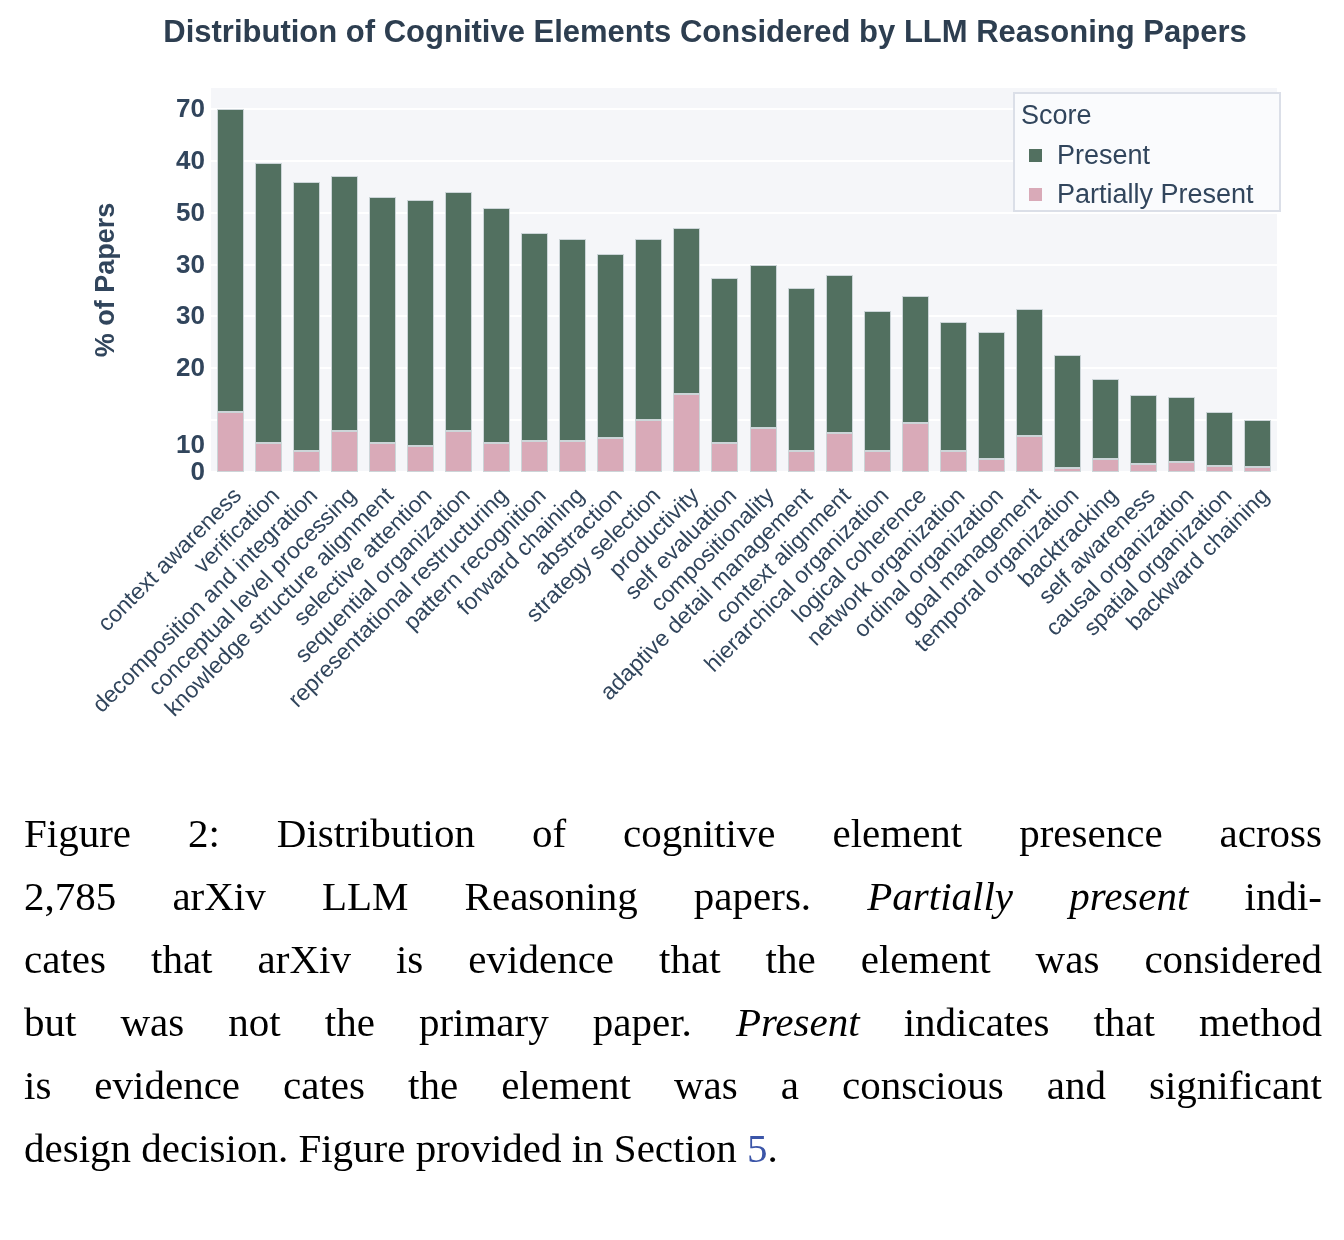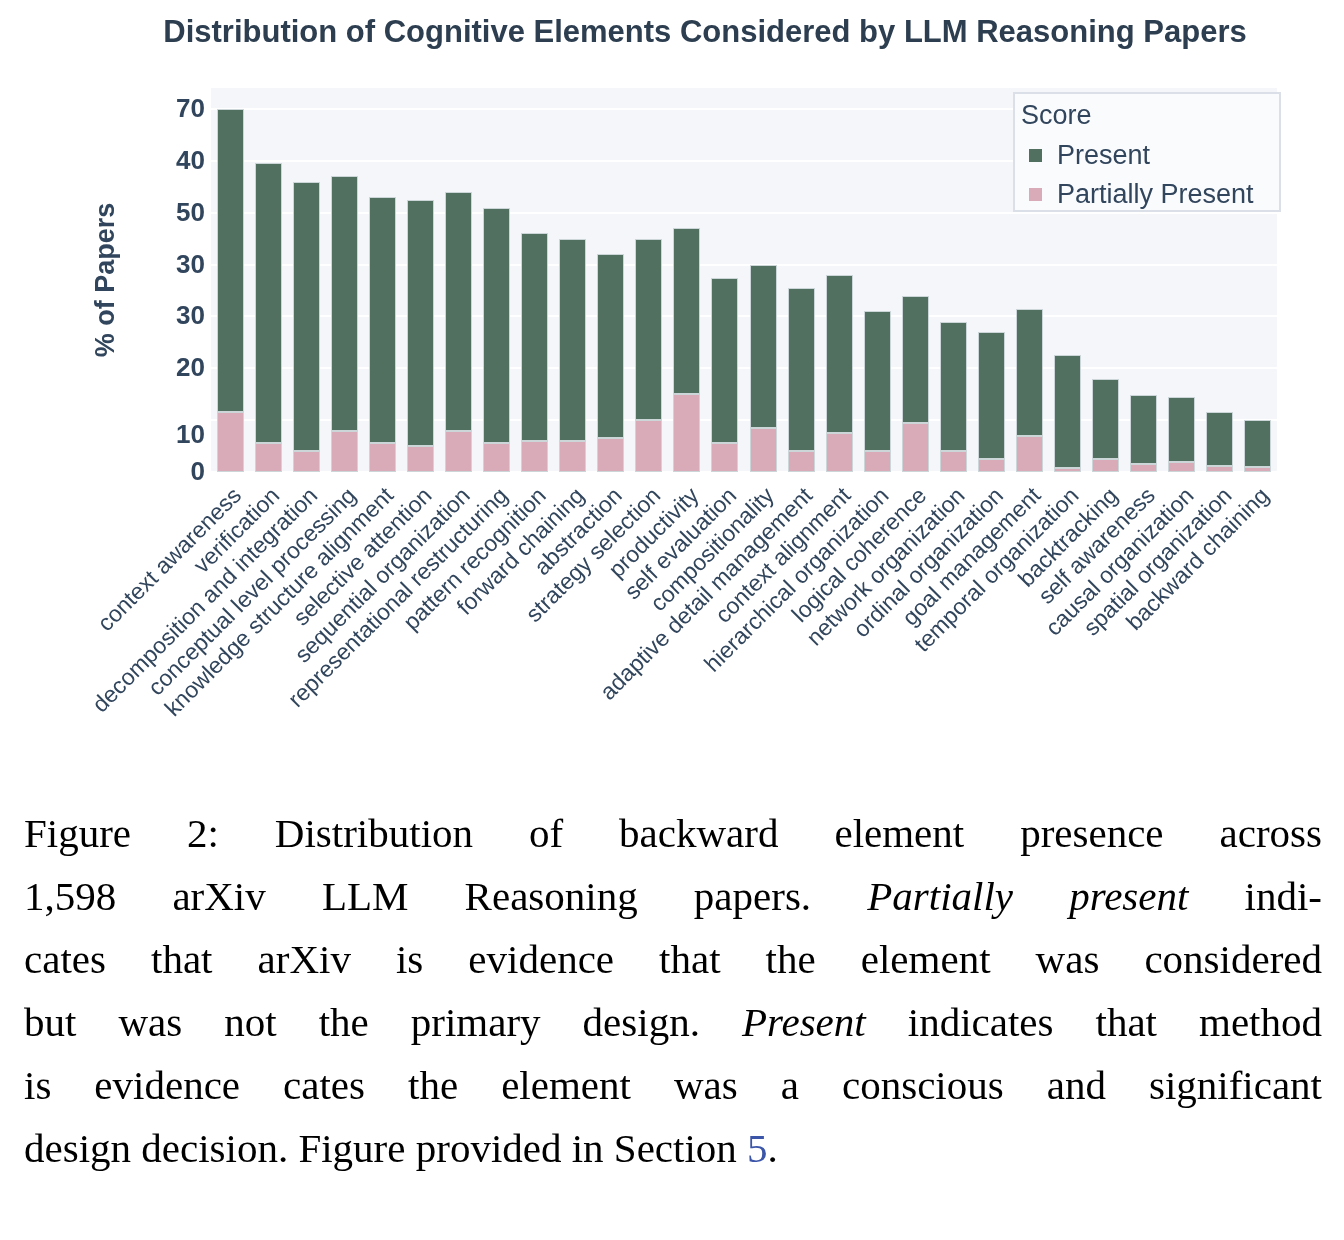--- a/index.html
+++ b/index.html
@@ -114,21 +114,21 @@
       <div class="seg" style="left: 957.321px; bottom: 0px; width: 27px; height: 10.3714px; background: rgb(217, 170, 184);"></div>
       <div class="seg" style="left: 957.321px; bottom: 10.3714px; width: 27px; height: 64.8214px; background: rgb(82, 112, 96);"></div>
       <div class="seg" style="left: 995.393px; bottom: 0px; width: 27px; height: 6.22286px; background: rgb(217, 170, 184);"></div>
       <div class="seg" style="left: 995.393px; bottom: 6.22286px; width: 27px; height: 53.9314px; background: rgb(82, 112, 96);"></div>
       <div class="seg" style="left: 1033.46px; bottom: 0px; width: 27px; height: 5.18571px; background: rgb(217, 170, 184);"></div>
       <div class="seg" style="left: 1033.46px; bottom: 5.18571px; width: 27px; height: 46.6714px; background: rgb(82, 112, 96);"></div>
     </div>
 
   <div id="yticks">
       <div class="ytick" style="left: 145px; top: 472px;">0</div>
-      <div class="ytick" style="left: 145px; top: 435px;">10</div>
+      <div class="ytick" style="left: 145px; top: 445px;">10</div>
       <div class="ytick" style="left: 145px; top: 368.286px;">20</div>
       <div class="ytick" style="left: 145px; top: 316.429px;">30</div>
       <div class="ytick" style="left: 145px; top: 264.571px;">30</div>
       <div class="ytick" style="left: 145px; top: 212.714px;">50</div>
       <div class="ytick" style="left: 145px; top: 160.857px;">40</div>
       <div class="ytick" style="left: 145px; top: 109px;">70</div>
     </div>
   <div id="xlabels">
       <div class="xlabel" style="right: 1115.96px;">context awareness</div>
       <div class="xlabel" style="right: 1077.89px;">verification</div>
@@ -168,20 +168,20 @@
           <span class="legend-label">Present</span>
         </div>
         <div class="legend-row">
           <span class="legend-swatch" style="background: rgb(217, 170, 184);"></span>
           <span class="legend-label">Partially Present</span>
         </div>
       </div>
   </div>
 
   <div class="caption" id="caption">
-      <div class="cap-line"><span>Figure 2:  Distribution of backward element presence across</span></div>
-      <div class="cap-line"><span>1,598 arXiv LLM Reasoning papers.  </span><span class="it">Partially present</span><span> indi-</span></div>
+      <div class="cap-line"><span>Figure 2:  Distribution of cognitive element presence across</span></div>
+      <div class="cap-line"><span>2,785 arXiv LLM Reasoning papers.  </span><span class="it">Partially present</span><span> indi-</span></div>
       <div class="cap-line"><span>cates that arXiv is evidence that the element was considered</span></div>
-      <div class="cap-line"><span>but was not the primary design.  </span><span class="it">Present</span><span> indicates that method</span></div>
+      <div class="cap-line"><span>but was not the primary paper.  </span><span class="it">Present</span><span> indicates that method</span></div>
       <div class="cap-line"><span>is evidence cates the element was a conscious and significant</span></div>
       <div class="cap-line last"><span>design decision. Figure provided in Section </span><span class="link">5</span><span>.</span></div>
     </div>
 </div>
 
 </body></html>

